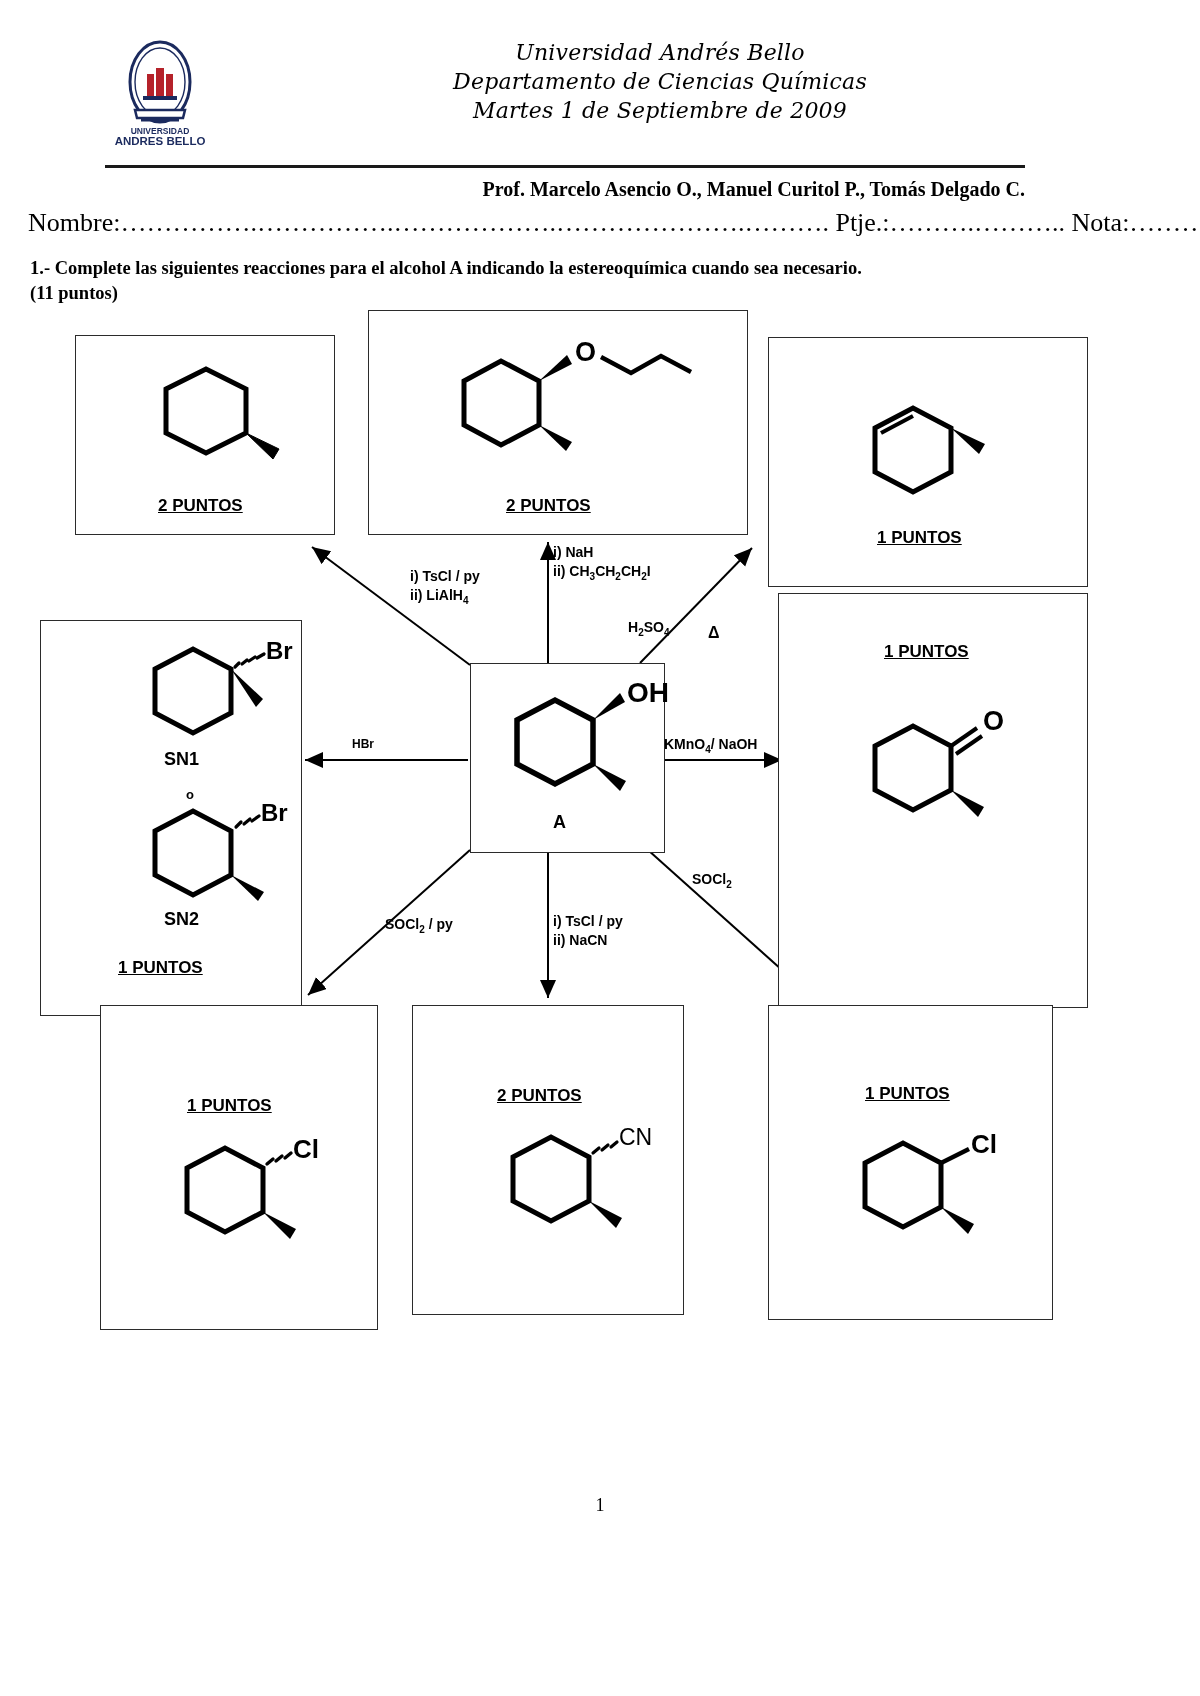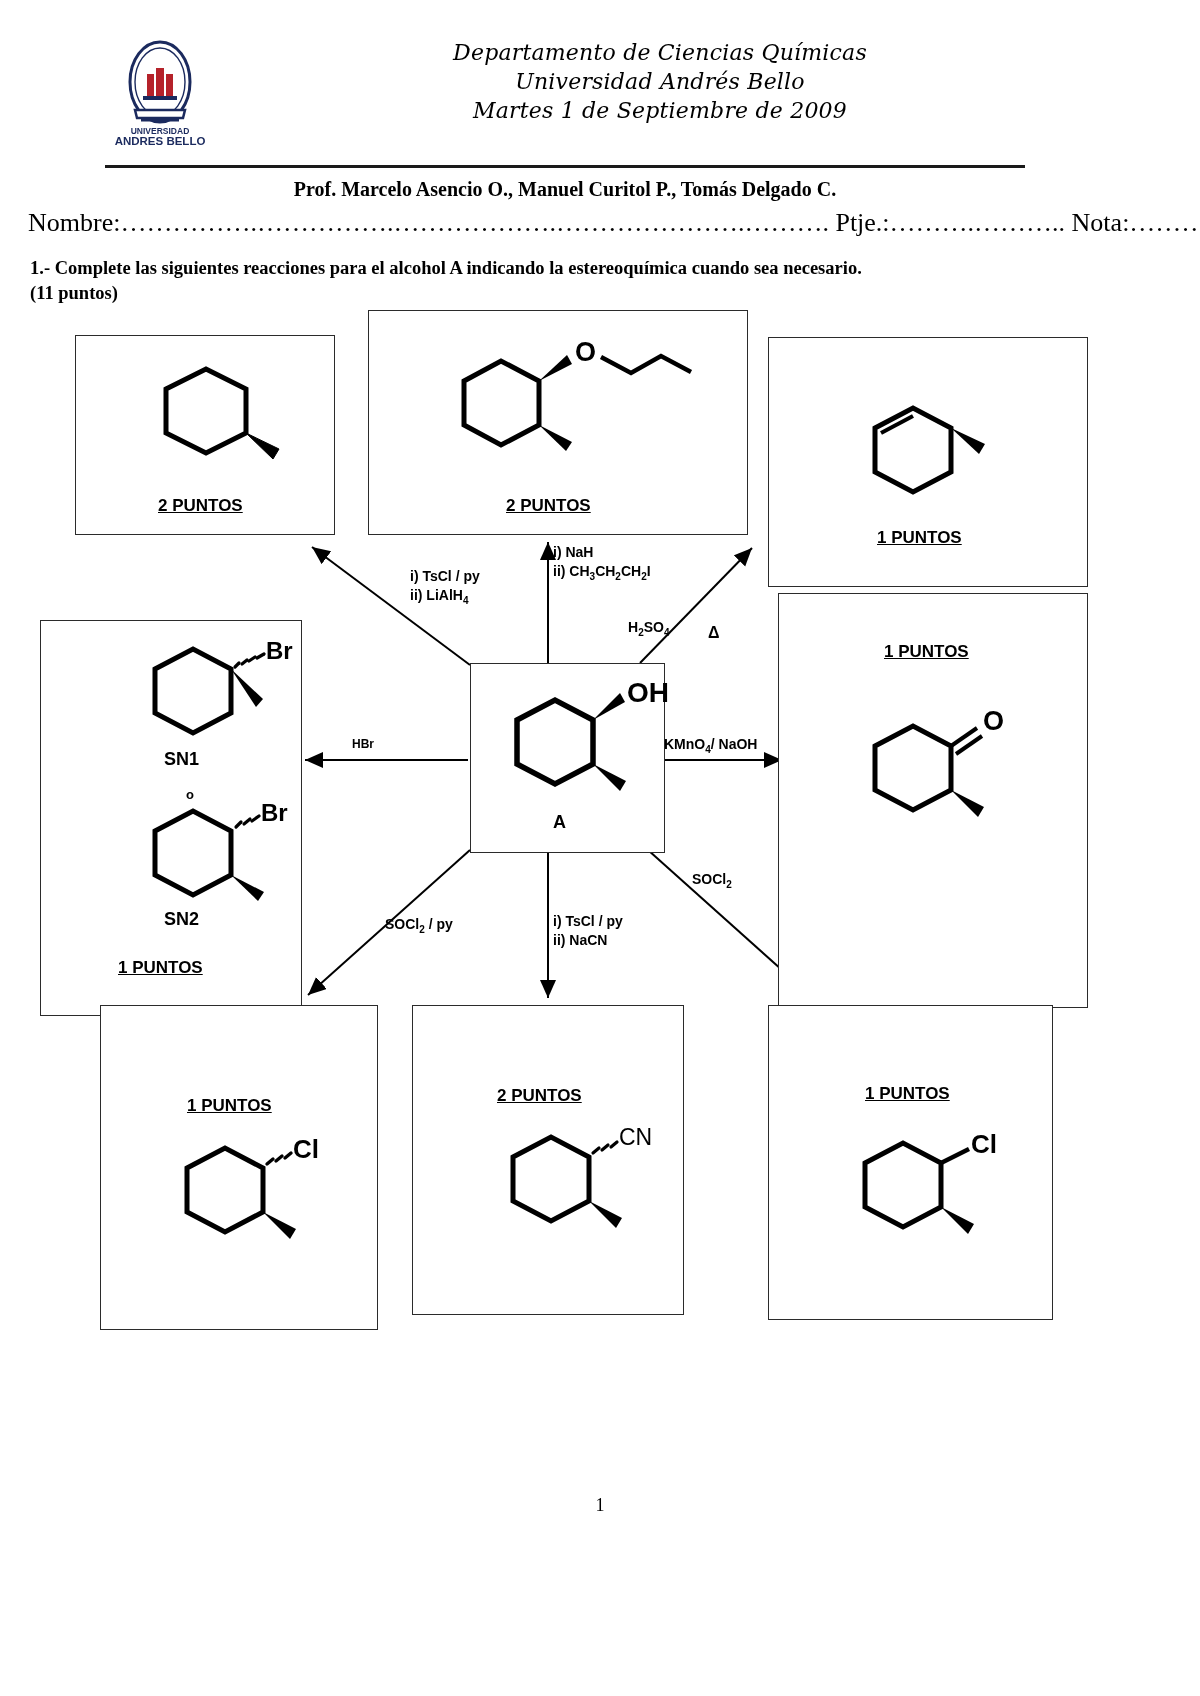--- a/index.html
+++ b/index.html
@@ -24,21 +24,21 @@
     font-size:22px;
     line-height:29px;
     letter-spacing:0.2px;
   }
   .rule{
     position:absolute;left:105px;top:165px;width:920px;height:0;
     border-top:3px solid #1a1a1a;
   }
   .profs{
     position:absolute;left:105px;top:178px;width:920px;
-    text-align:center;
+    text-align:right;
     font-weight:bold;font-size:20px;
     font-family:"Liberation Serif", serif;
   }
   .namerow{
     position:absolute;left:28px;top:208px;width:1070px;
     font-size:26px;
     font-family:"Liberation Serif", serif;
     white-space:nowrap;
     text-align:right;
   }
@@ -106,22 +106,22 @@
         <rect x="61" y="36" width="7" height="22" fill="#b5222a"></rect>
         <rect x="38" y="58" width="34" height="4" fill="#1b2a5e"></rect>
         <path d="M30 72 L80 72 L78 80 L32 80 Z" fill="#ffffff" stroke="#1b2a5e" stroke-width="2.5"></path>
         <rect x="36" y="80" width="38" height="3.5" fill="#1b2a5e"></rect>
         <text x="55" y="96" text-anchor="middle" font-family="Liberation Sans, sans-serif" font-size="8.5" font-weight="bold" fill="#1b2a5e">UNIVERSIDAD</text>
         <text x="55" y="107" text-anchor="middle" font-family="Liberation Sans, sans-serif" font-size="11.5" font-weight="bold" fill="#1b2a5e">ANDRES BELLO</text>
       </svg>
     </div>
 
     <div class="header-lines">
+      <div>Universidad Andrés Bello</div>
       <div>Departamento de Ciencias Químicas</div>
-      <div>Universidad Andrés Bello</div>
       <div>Martes 1 de Septiembre de 2009</div>
     </div>
 
     <div class="rule"></div>
     <div class="profs">Prof. Marcelo Asencio O., Manuel Curitol P., Tomás Delgado C.</div>
   </div>
 
   <div class="namerow">
     <span>Nombre:</span><span>…………….…………….……………….………………….……….</span>
     <span>Ptje.:</span><span>……….………..</span>

